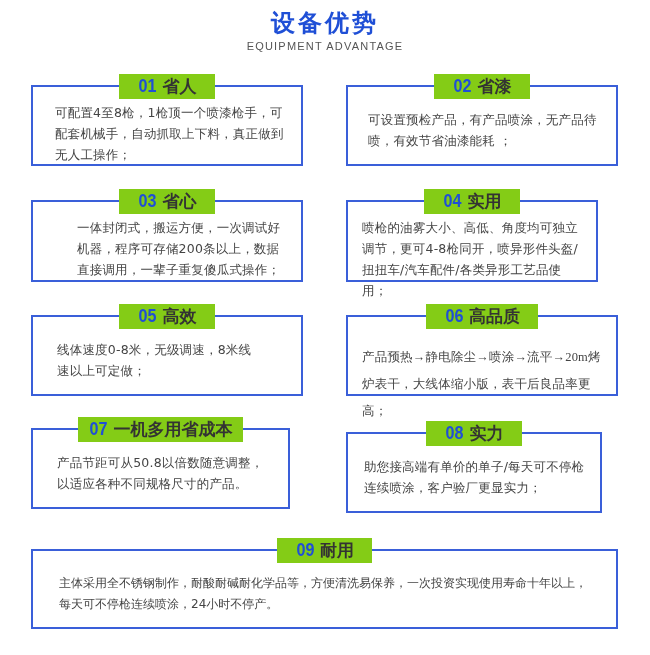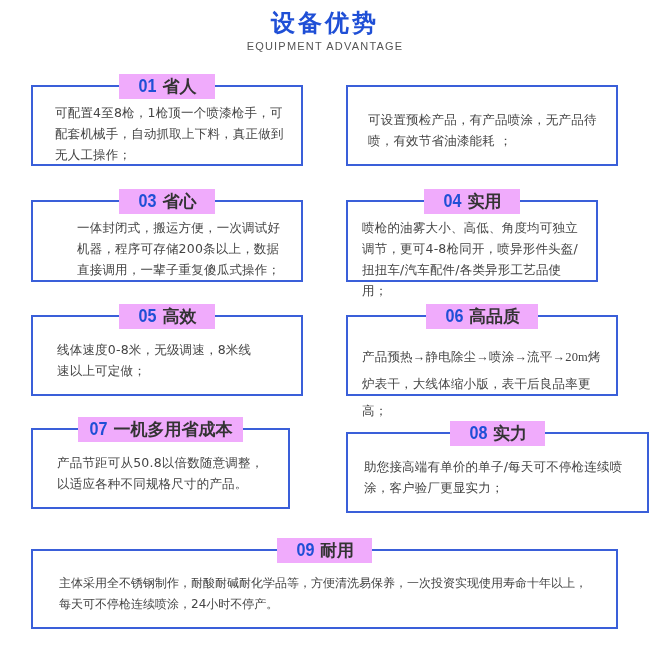--- a/index.html
+++ b/index.html
@@ -5,21 +5,21 @@
   html, body { margin: 0; padding: 0; background: #ffffff; }
   body { width: 650px; height: 655px; position: relative; overflow: hidden;
          font-family: "DejaVu Sans", "Liberation Sans", sans-serif; }
   .title { position: absolute; left: 0; top: 8px; width: 650px; text-align: center;
            font-size: 24px; font-weight: bold; color: #1f4fd6; letter-spacing: 3px; line-height: 30px; }
   .subtitle { position: absolute; left: 0; top: 40px; width: 650px; text-align: center;
               font-family: "Liberation Sans", sans-serif; font-size: 11px; color: #555555;
               letter-spacing: 1.2px; line-height: 12px; }
   .card { position: absolute; border: 2px solid #3a5fd9; box-sizing: border-box; background: #fff; }
   .card-head { position: absolute; top: -13px; left: 0; right: 0; text-align: center; line-height: 24px; height: 24px; }
-  .card-head-inner { display: inline-block; background: #f0abfc; padding: 0 18px; white-space: nowrap; }
+  .card-head-inner { display: inline-block; background: #84cc16; padding: 0 18px; white-space: nowrap; }
   .num { font-family: "Liberation Sans", sans-serif; font-weight: bold; color: #1f4fd6; font-size: 19px;
          transform: scaleX(0.85); display: inline-block; margin-right: 4px; }
   .label { font-weight: bold; color: #333333; font-size: 17px; }
   .body { position: absolute; left: 22px; right: 16px; top: 15px; font-size: 12.5px; color: #444444;
           line-height: 21px; letter-spacing: 0.2px; }
   .body.centered2 { top: 22px; }
 </style>
 </head>
 <body>
 
@@ -27,20 +27,23 @@
 <div class="subtitle">EQUIPMENT ADVANTAGE</div>
 
 <div class="card" style="left:31px; top:85px; width:272px; height:81px;">
   <div class="card-head">
     <span class="card-head-inner"><span class="num">01</span><span class="label">省人</span></span>
   </div>
   <div class="body">可配置4至8枪，1枪顶一个喷漆枪手，可配套机械手，自动抓取上下料，真正做到无人工操作；</div>
 </div>
 
 <div class="card" style="left:346px; top:85px; width:272px; height:81px;">
+  <div class="card-head">
+    <span class="card-head-inner"><span class="num">02</span><span class="label">省漆</span></span>
+  </div>
   <div class="body centered2" style="left:20px;">可设置预检产品，有产品喷涂，无产品待喷，有效节省油漆能耗 ；</div>
 </div>
 
 <div class="card" style="left:31px; top:200px; width:272px; height:82px;">
   <div class="card-head">
     <span class="card-head-inner"><span class="num">03</span><span class="label">省心</span></span>
   </div>
   <div class="body" style="left:28px;margin-left:16px;">一体封闭式，搬运方便，一次调试好机器，程序可存储200条以上，数据直接调用，一辈子重复傻瓜式操作；</div>
 </div>
 
@@ -65,21 +68,21 @@
   <div class="body" style="left:14px; right:12px; top:27px; line-height:27px;font-family:Liberation Serif, serif;">产品预热→静电除尘→喷涂→流平→20m烤炉表干，大线体缩小版，表干后良品率更高；</div>
 </div>
 
 <div class="card" style="left:31px; top:428px; width:259px; height:81px;">
   <div class="card-head">
     <span class="card-head-inner" style="padding:0 10px;"><span class="num">07</span><span class="label">一机多用省成本</span></span>
   </div>
   <div class="body centered2" style="left:24px; right:24px;">产品节距可从50.8以倍数随意调整，以适应各种不同规格尺寸的产品。</div>
 </div>
 
-<div class="card" style="left:346px; top:432px; width:303px; height:81px;">
+<div class="card" style="left:346px; top:432px; width:256px; height:81px;">
   <div class="card-head">
     <span class="card-head-inner"><span class="num">08</span><span class="label">实力</span></span>
   </div>
   <div class="body centered2" style="left:16px; right:14px;">助您接高端有单价的单子/每天可不停枪连续喷涂，客户验厂更显实力；</div>
 </div>
 
 <div class="card" style="left:31px; top:549px; width:587px; height:80px;">
   <div class="card-head">
     <span class="card-head-inner"><span class="num">09</span><span class="label">耐用</span></span>
   </div>

